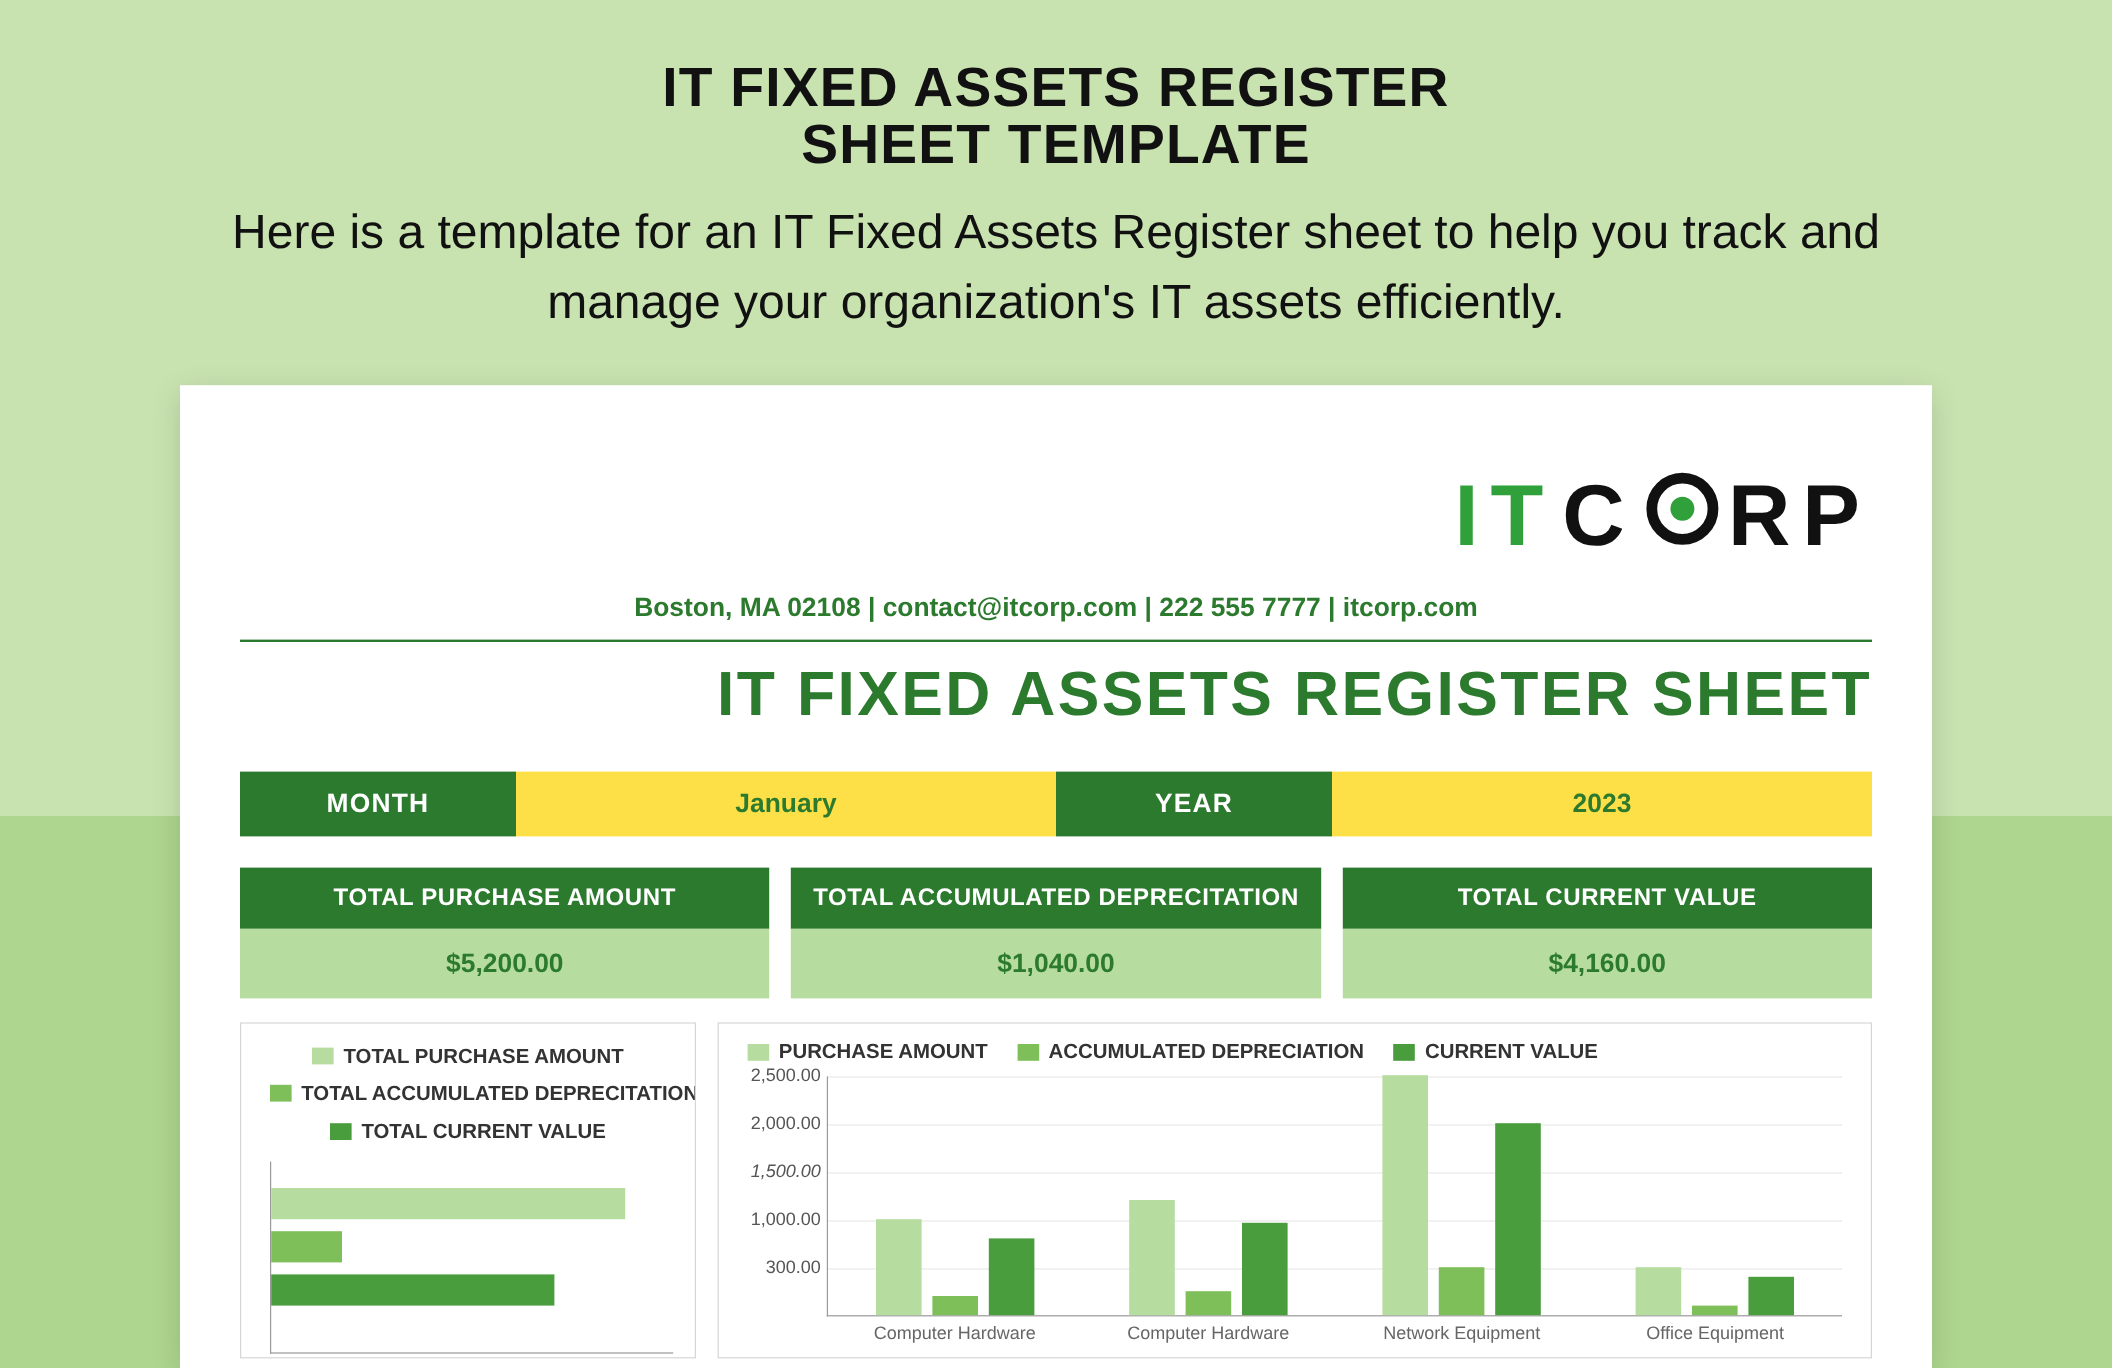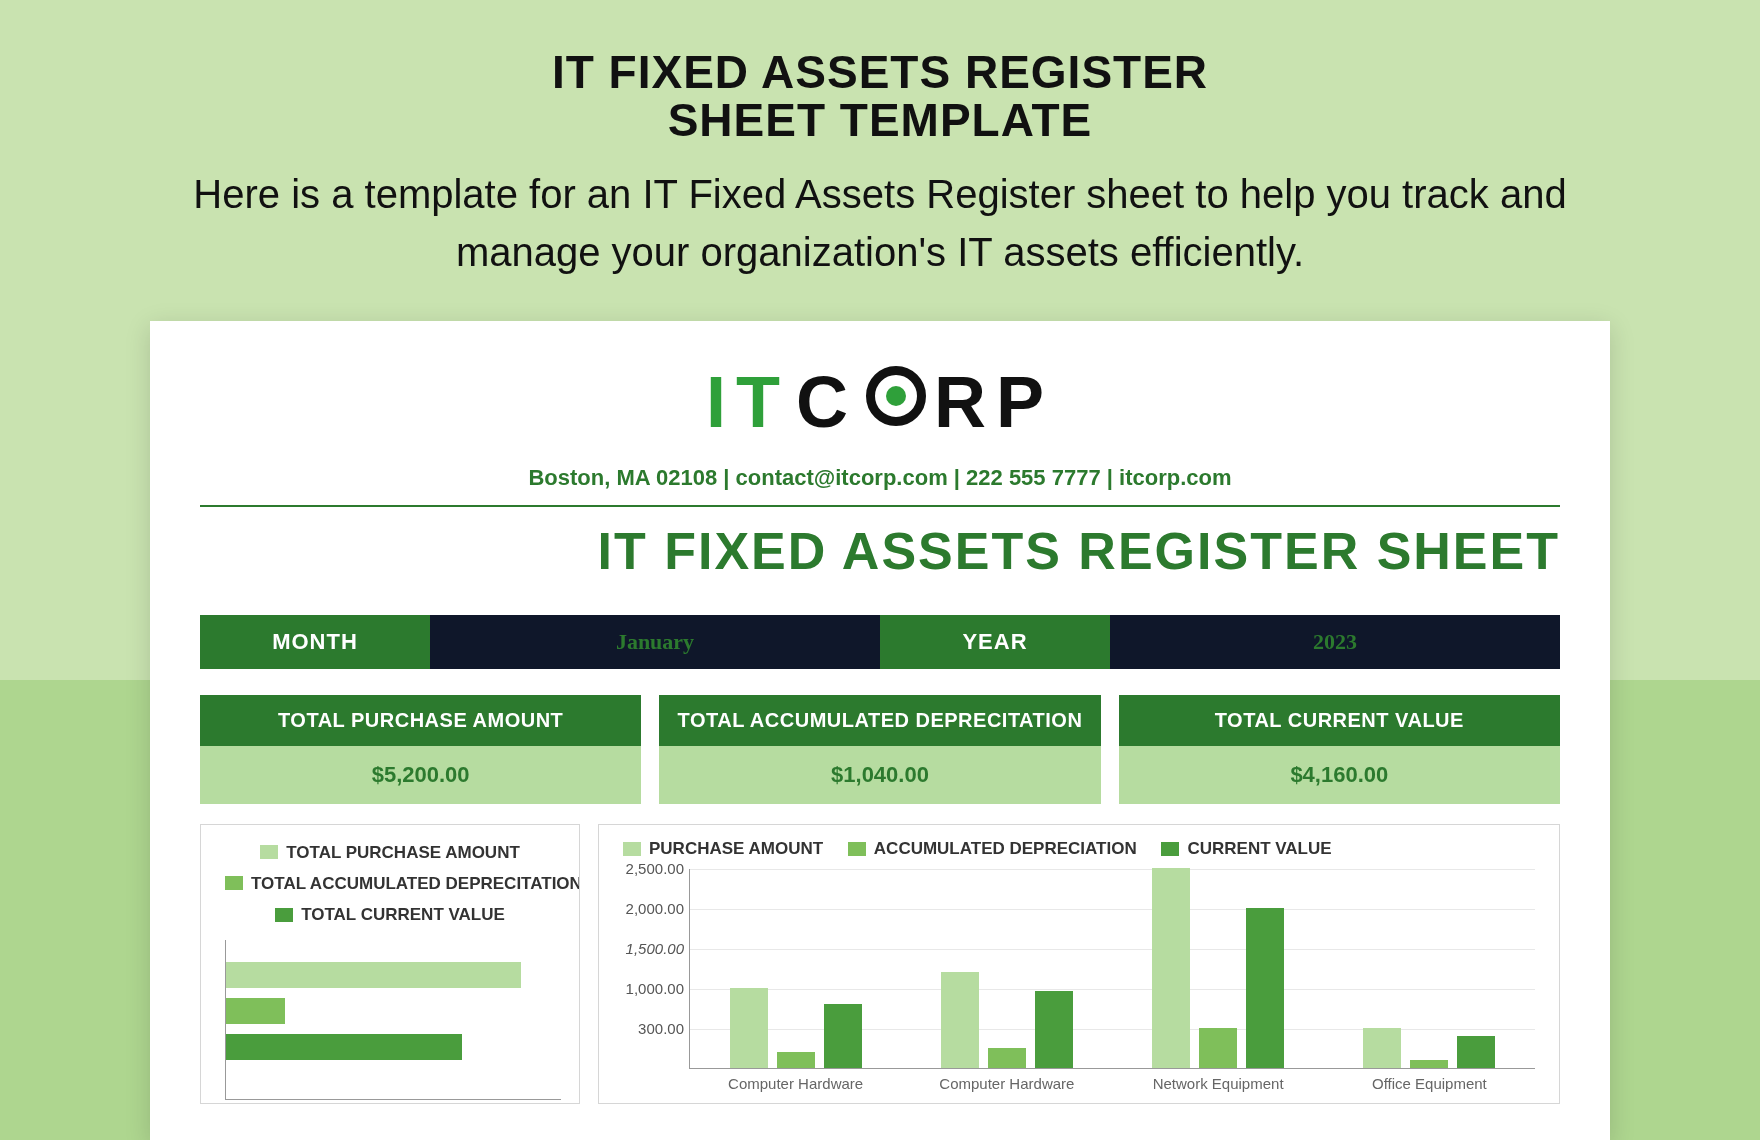--- a/index.html
+++ b/index.html
@@ -43,21 +43,21 @@
     position: relative;
     z-index: 2;
     width: 1460px;
     margin: 40px auto 0;
     background: #fff;
     box-shadow: 0 6px 24px rgba(0,0,0,0.15);
     padding: 40px 50px 0;
     height: 820px;
     overflow: hidden;
   }
-  .logo-wrap { text-align: center; }
+  .logo-wrap { text-align: right; margin-top: 28px; }
   .logo-main {
     font-size: 72px;
     font-weight: 800;
     letter-spacing: 10px;
     display: inline-flex;
     align-items: center;
     gap: 6px;
   }
   .logo-it { color: #2fa03a; font-weight: 900; }
   .logo-c { color: #111; }
@@ -103,25 +103,24 @@
     font-weight: 700;
   }
   .period-label {
     background: #2c7a2e;
     color: #fff;
     display: flex; align-items: center; justify-content: center;
     flex: 0 0 230px;
     letter-spacing: 1px;
   }
   .period-value {
-    background: #0f172a;
+    background: #fde047;
     color: #2c7a2e;
     display: flex; align-items: center; justify-content: center;
     flex: 1;
-    font-family: Liberation Serif, serif;
   }
   .totals-row {
     display: flex;
     gap: 18px;
     margin-top: 26px;
   }
   .total-card { flex: 1; }
   .total-head {
     background: #2c7a2e;
     color: #fff;

